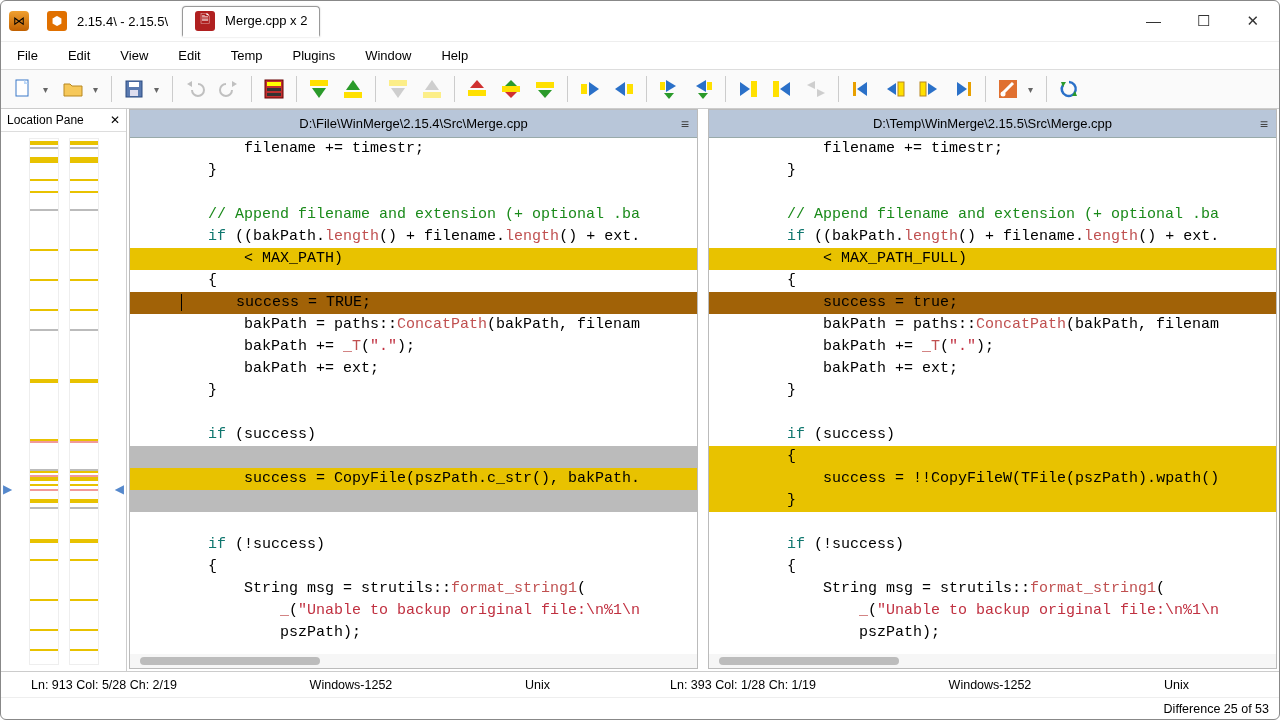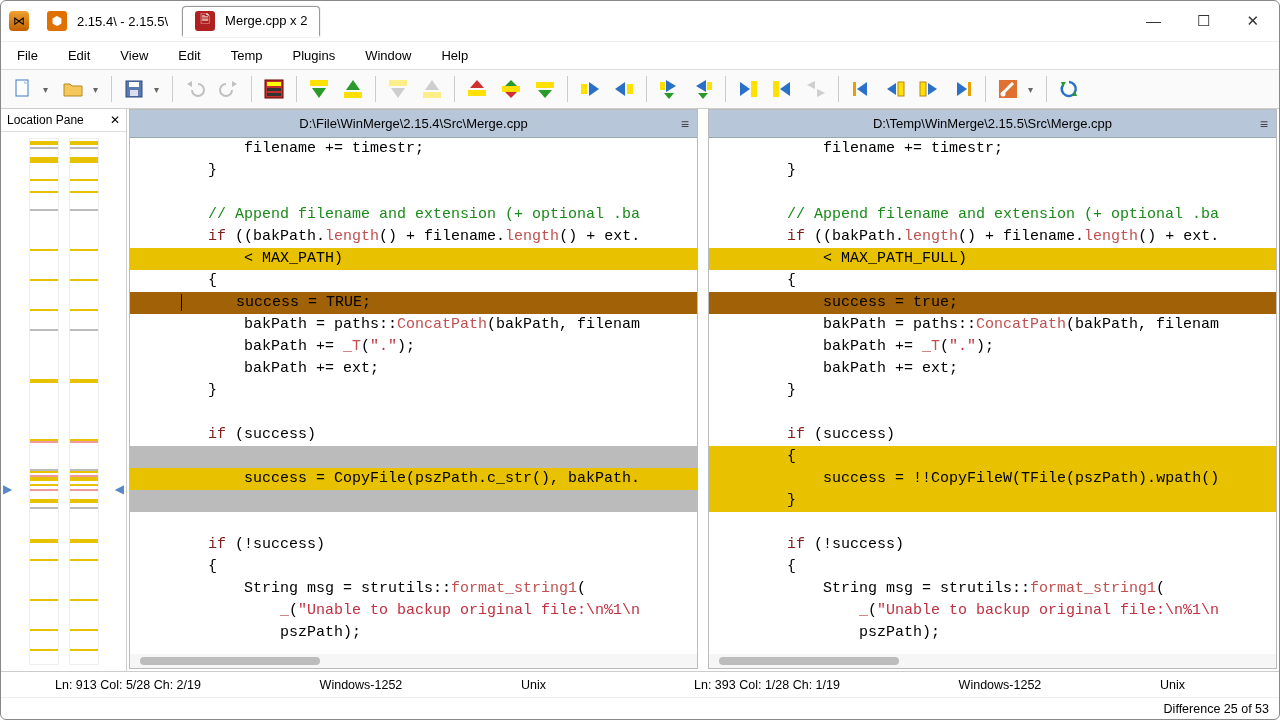--- a/index.html
+++ b/index.html
@@ -25,31 +25,31 @@
 .loc-arrow-l{left:2px;} .loc-arrow-r{right:2px;}
 .editors { flex:1; display:flex; gap:10px; padding:0 2px 2px 2px; min-width:0;}
 .editor { flex:1; display:flex; flex-direction:column; min-width:0; border:1px solid #bbb;}
 .editor-head { background:#b8c6d9; border-bottom:1px solid #9aa; padding: 6px 8px; position:relative; text-align:center; font-size:13px; font-weight:500;}
 .editor-menu { position:absolute; right:8px; top:6px; font-size:14px; color:#444;}
 .code { flex:1; overflow:hidden; background:#fff; font-family: Consolas, "Courier New", monospace; font-size:15px; line-height: 22px; white-space: pre; color:#000; }
 .codeline { padding-left: 6px; height:22px; overflow:hidden;}
 .hl-yellow { background:#e8c200; }
 .hl-red { background:#a16207; }
 .hl-gray { background:#bbbbbb; }
-.kw { color:#7f1d1d; }
+.kw { color:#0f766e; }
 .cm { color:#1a8a1a; }
 .fn { color:#c05050; }
 .str { color:#c03040; }
 .hl-yellow .fn, .hl-yellow .kw, .hl-yellow .str { color:#000000; }
 .hl-red .fn, .hl-red .kw { color:#000; }
 .caret { border-left: 1px solid #000; }
 .hscroll { height:14px; background:#f6f6f6; display:flex; align-items:center; padding:0 10px;}
 .hscroll .thumb { width:180px; height:8px; background:#bcbcbc; border-radius:4px; }
 .statusbar { height: 26px; border-top:1px solid #ccc; display:flex; align-items:center; font-size:12.5px; }
-.statusbar .cell { padding: 0 14px; margin-left: 40px; }
+.statusbar .cell { padding: 0 30px; }
 .statusbar .grow { flex:1; }
 .statusbar2 { height: 22px; border-top:1px solid #eee; display:flex; justify-content:flex-end; padding:0 10px; font-size:12.5px; align-items:center;}
 .shield{background:#e07000;color:#fff;}
 .fileicon{background:#b02020;color:#fff;}
 svg{display:block;}
 .editor-wrap{position:relative; flex:1; display:flex; min-width:0;}
 </style>
 </head>
 <body>
 

